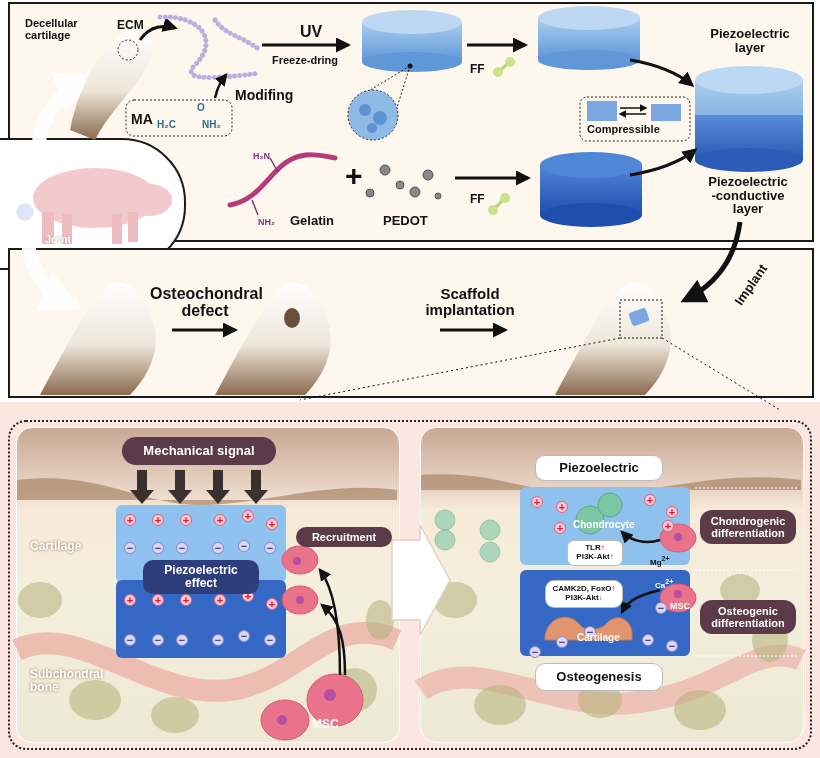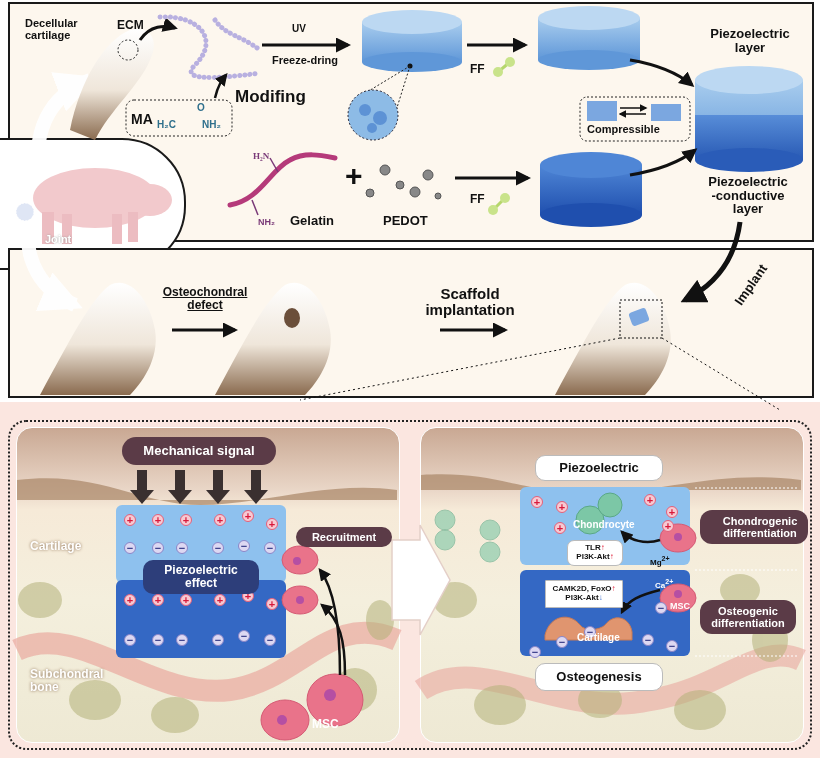--- a/index.html
+++ b/index.html
@@ -277,63 +277,63 @@
     <div style="position: absolute; left: 655px; top: 602px; width: 12px; height: 12px; border-radius: 50%; background: rgb(221, 216, 242); border: 1px solid rgb(138, 134, 200); color: rgb(58, 63, 138); font-size: 11px; font-weight: bold; line-height: 11px; text-align: center; font-family: &quot;Liberation Sans&quot;, sans-serif; box-sizing: border-box;">−</div>
   </div>
 
 <div class="lbl" style="left:25px;top:18px;font-size:11px;white-space:pre;">Decellular
 cartilage</div>
 <div class="lbl" style="left:117px;top:19px;font-size:12px;">ECM</div>
 <div class="lbl" style="left:131px;top:112px;font-size:14px;">MA</div>
 <div class="lbl" style="left:157px;top:120px;font-size:10px;color:#2e6f8c;">H₂C</div>
 <div class="lbl" style="left:197px;top:103px;font-size:10px;color:#2e6f8c;">O</div>
 <div class="lbl" style="left:202px;top:120px;font-size:10px;color:#2e6f8c;">NH₂</div>
-<div class="lbl" style="left:235px;top:88px;font-size:17px;">Modifing</div>
-<div class="lbl" style="left:292px;top:24px;font-size:10px;">UV</div>
+<div class="lbl" style="left:235px;top:88px;font-size:14px;">Modifing</div>
+<div class="lbl" style="left:300px;top:24px;font-size:16px;">UV</div>
 <div class="lbl" style="left:272px;top:55px;font-size:11px;">Freeze-dring</div>
 <div class="lbl" style="left:470px;top:63px;font-size:12px;">FF</div>
 <div class="lbl" style="left:695px;top:27px;width:110px;font-size:13px;text-align:center;white-space:pre;">Piezoelectric
 layer</div>
 <div class="lbl" style="left:587px;top:124px;font-size:11px;">Compressible</div>
 <div class="lbl" style="left:693px;top:175px;width:110px;font-size:13px;text-align:center;white-space:pre;">Piezoelectric
 -conductive
 layer</div>
-<div class="lbl" style="left:253px;top:152px;font-size:9px;color:#7a3a78;font-family:Liberation Serif, serif;">H₂N</div>
+<div class="lbl" style="left:253px;top:152px;font-size:9px;color:#7a3a78;">H₂N</div>
 <div class="lbl" style="left:258px;top:218px;font-size:9px;color:#7a3a78;">NH₂</div>
 <div class="lbl" style="left:290px;top:214px;font-size:13px;">Gelatin</div>
 <div class="lbl" style="left:345px;top:160px;font-size:30px;">+</div>
 <div class="lbl" style="left:383px;top:214px;font-size:13px;">PEDOT</div>
 <div class="lbl" style="left:470px;top:193px;font-size:12px;">FF</div>
 <div class="lbl" style="left:45px;top:234px;font-size:11px;color:#fff;text-shadow:0 0 2px #999;">Joint</div>
 <div class="lbl" style="left:728px;top:278px;font-size:13px;transform:rotate(-55deg);">Implant</div>
 
-<div class="lbl" style="left:150px;top:286px;width:110px;font-size:12px;text-align:center;white-space:pre;text-decoration:underline;">Osteochondral
+<div class="lbl" style="left:150px;top:286px;width:110px;font-size:16px;text-align:center;white-space:pre;">Osteochondral
 defect</div>
 <div class="lbl" style="left:420px;top:286px;width:100px;font-size:15px;text-align:center;white-space:pre;">Scaffold
 implantation</div>
 
 <div class="pill" style="left:122px;top:437px;width:154px;height:28px;font-size:13px;">Mechanical signal</div>
 <div class="lbl" style="left:30px;top:540px;font-size:12px;color:#fff;text-shadow:0 0 3px #8a6b4f;">Cartilage</div>
 <div class="pill" style="left:143px;top:560px;width:116px;height:34px;font-size:12px;background:#2d3e7a;white-space:pre;border-radius:10px;">Piezoelectric
 effect</div>
 <div class="pill" style="left:296px;top:527px;width:96px;height:20px;font-size:11px;">Recruitment</div>
 <div class="lbl" style="left:30px;top:668px;font-size:12px;color:#fff;text-shadow:0 0 3px #8a6b4f;white-space:pre;">Subchondral
 bone</div>
 <div class="lbl" style="left:312px;top:718px;font-size:12px;color:#fff;">MSC</div>
 
 <div class="whitebox" style="left:535px;top:455px;width:126px;height:24px;font-size:13px;">Piezoelectric</div>
 <div class="lbl" style="left:573px;top:520px;font-size:10px;color:#fff;">Chondrocyte</div>
 <div class="whitebox" style="left:567px;top:540px;width:54px;height:24px;font-size:8px;flex-direction:column;border-radius:7px;">
   <div><span>TLR</span><span style="color:#e0203a;">↑</span></div>
   <div><span>PI3K-Akt</span><span style="color:#e0203a;">↑</span></div>
 </div>
 <div class="lbl" style="left:650px;top:555px;font-size:8px;"><span>Mg</span><span class="sub">2+</span></div>
-<div class="pill" style="left:700px;top:510px;width:96px;height:34px;font-size:11px;white-space:pre;border-radius:12px;padding-left:12px;">Chondrogenic
+<div class="pill" style="left:700px;top:510px;width:96px;height:34px;font-size:11px;white-space:pre;border-radius:12px;">Chondrogenic
 differentiation</div>
-<div class="whitebox" style="left:545px;top:580px;width:76px;height:26px;font-size:8px;flex-direction:column;border-radius:1px;">
+<div class="whitebox" style="left:545px;top:580px;width:76px;height:26px;font-size:8px;flex-direction:column;border-radius:9px;">
   <div><span>CAMK2D, FoxO</span><span style="color:#e0203a;">↑</span></div>
   <div><span>PI3K-Akt</span><span style="color:#3a6fd0;">↓</span></div>
 </div>
 <div class="lbl" style="left:655px;top:578px;font-size:8px;color:#fff;"><span>Ca</span><span class="sub">2+</span></div>
 <div class="lbl" style="left:670px;top:602px;font-size:9px;color:#fff;">MSC</div>
 <div class="lbl" style="left:577px;top:633px;font-size:10px;color:#fff;">Cartilage</div>
 <div class="pill" style="left:700px;top:600px;width:96px;height:34px;font-size:11px;white-space:pre;border-radius:12px;">Osteogenic
 differentiation</div>
 <div class="whitebox" style="left:535px;top:663px;width:126px;height:26px;font-size:13px;">Osteogenesis</div>
 

